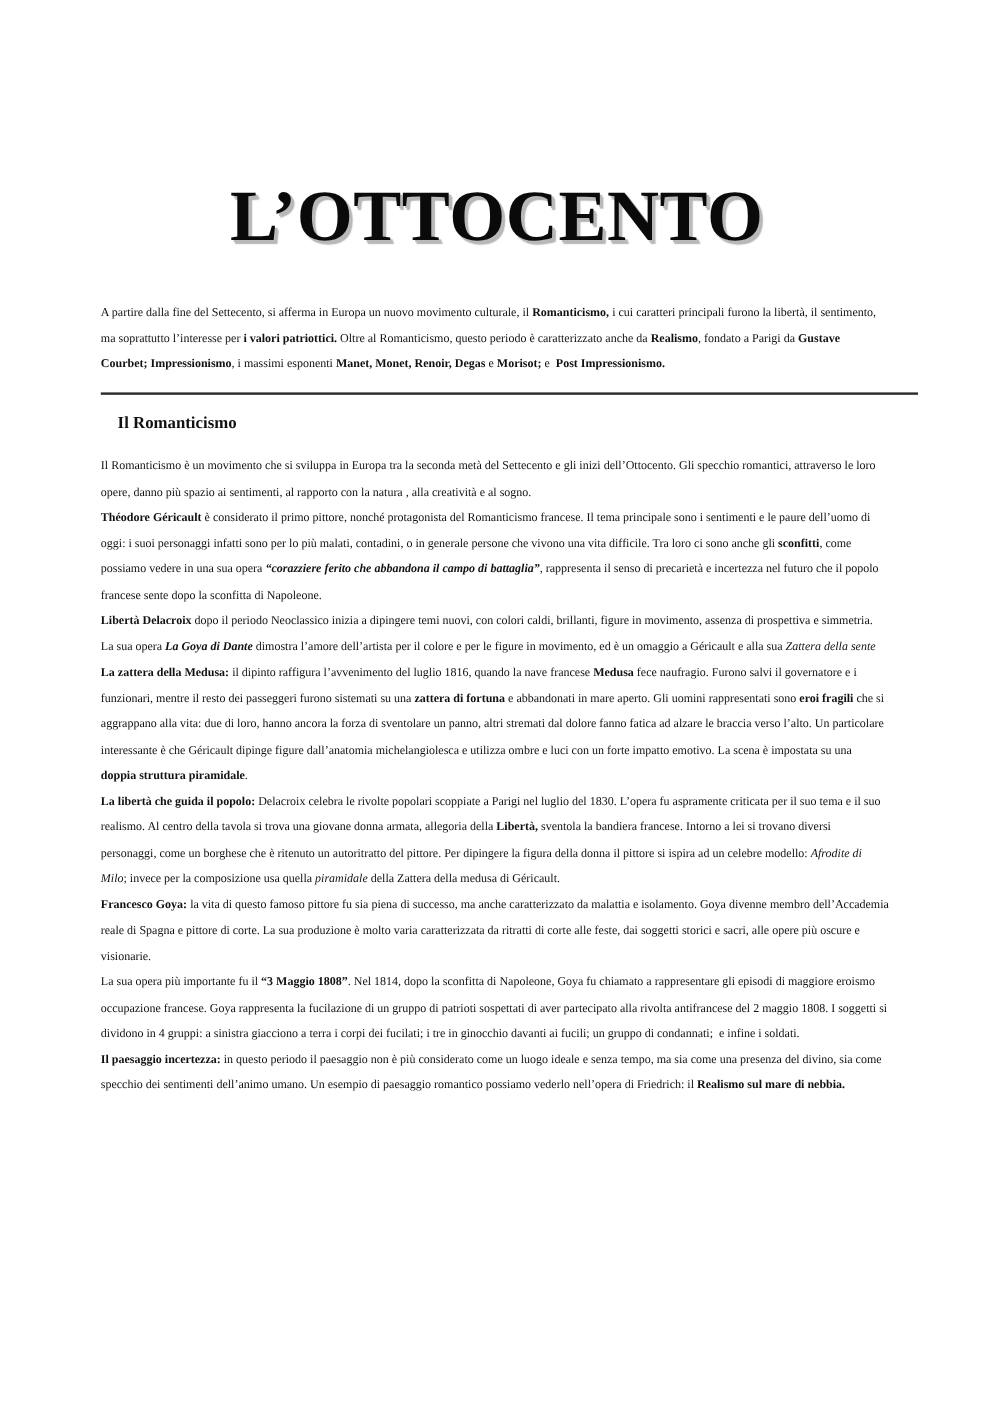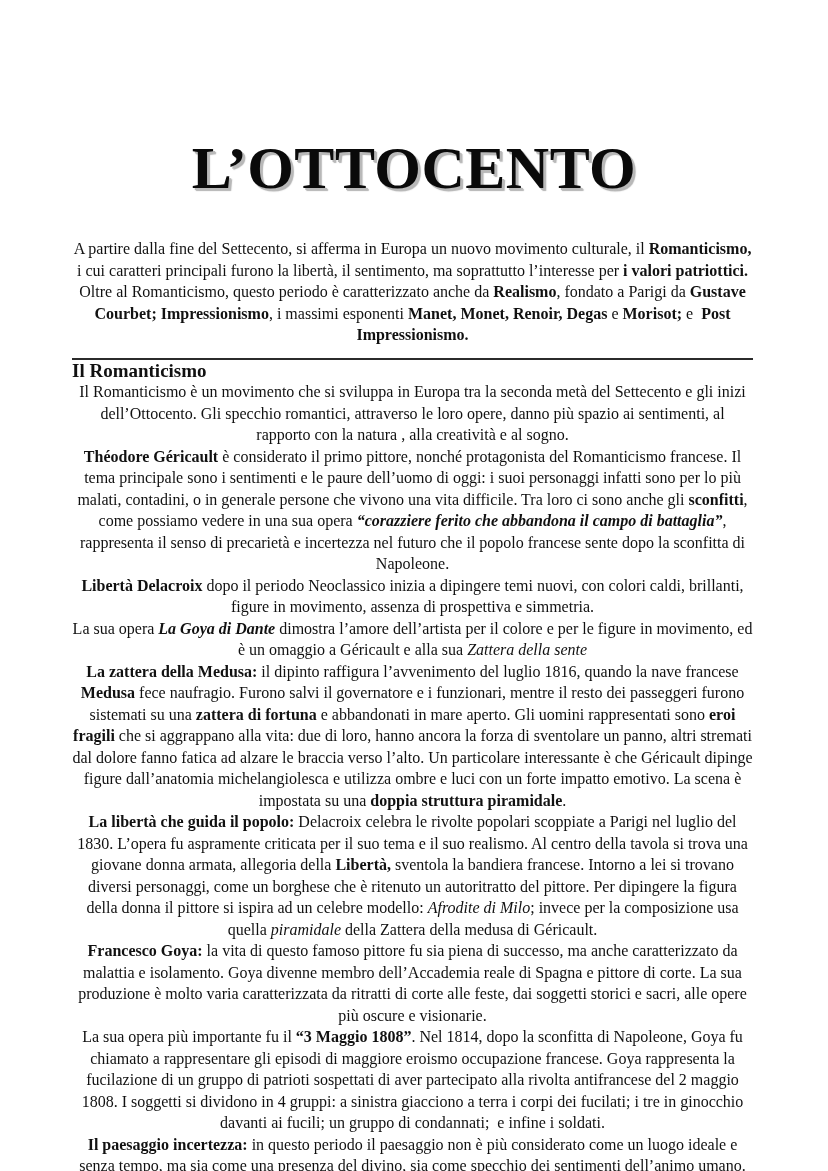--- a/index.html
+++ b/index.html
@@ -14,21 +14,21 @@
     color: #000000;
     overflow: hidden;
     position: relative;
   }
 
   .page {
     position: relative;
     width: 828px;
     height: 1171px;
     box-sizing: border-box;
-    padding: 0;
+    padding: 12px;
   }
 
   
   .title-wrap {
     text-align: center;
     padding-top: 98px;
     padding-bottom: 0;
   }
   .doc-title {
     display: inline-block;
@@ -45,23 +45,23 @@
   }
 
   
   .content {
     margin: 0;
     padding: 0 75px 0 72px;
   }
 
   p.para {
     margin: 0;
-    font-size: 16px;
+    font-size: 10px;
     line-height: 21.5px;
-    text-align: center;
+    text-align: left;
     color: #111111;
   }
 
   .intro {
     margin-top: 26px;
   }
 
   
   .divider-wrap {
     padding: 0 75px 0 72px;
@@ -70,23 +70,23 @@
   hr.rule {
     border: none;
     border-top: 2.2px solid #2b2b2b;
     margin: 0;
     height: 0;
     width: 681px;
   }
 
   
   h2.section-head {
-    margin: 0;
+    margin: 14px;
     padding: 0;
-    font-size: 19px;
+    font-size: 14px;
     line-height: 21.5px;
     font-weight: bold;
     color: #111111;
   }
   .head-gap  { margin-top: 22px; }
   .after-head{ margin-top: 22px; }
 
   .gap-sm  { margin-top: 0px; }
   .gap-lg  { margin-top: 19px; }
 

